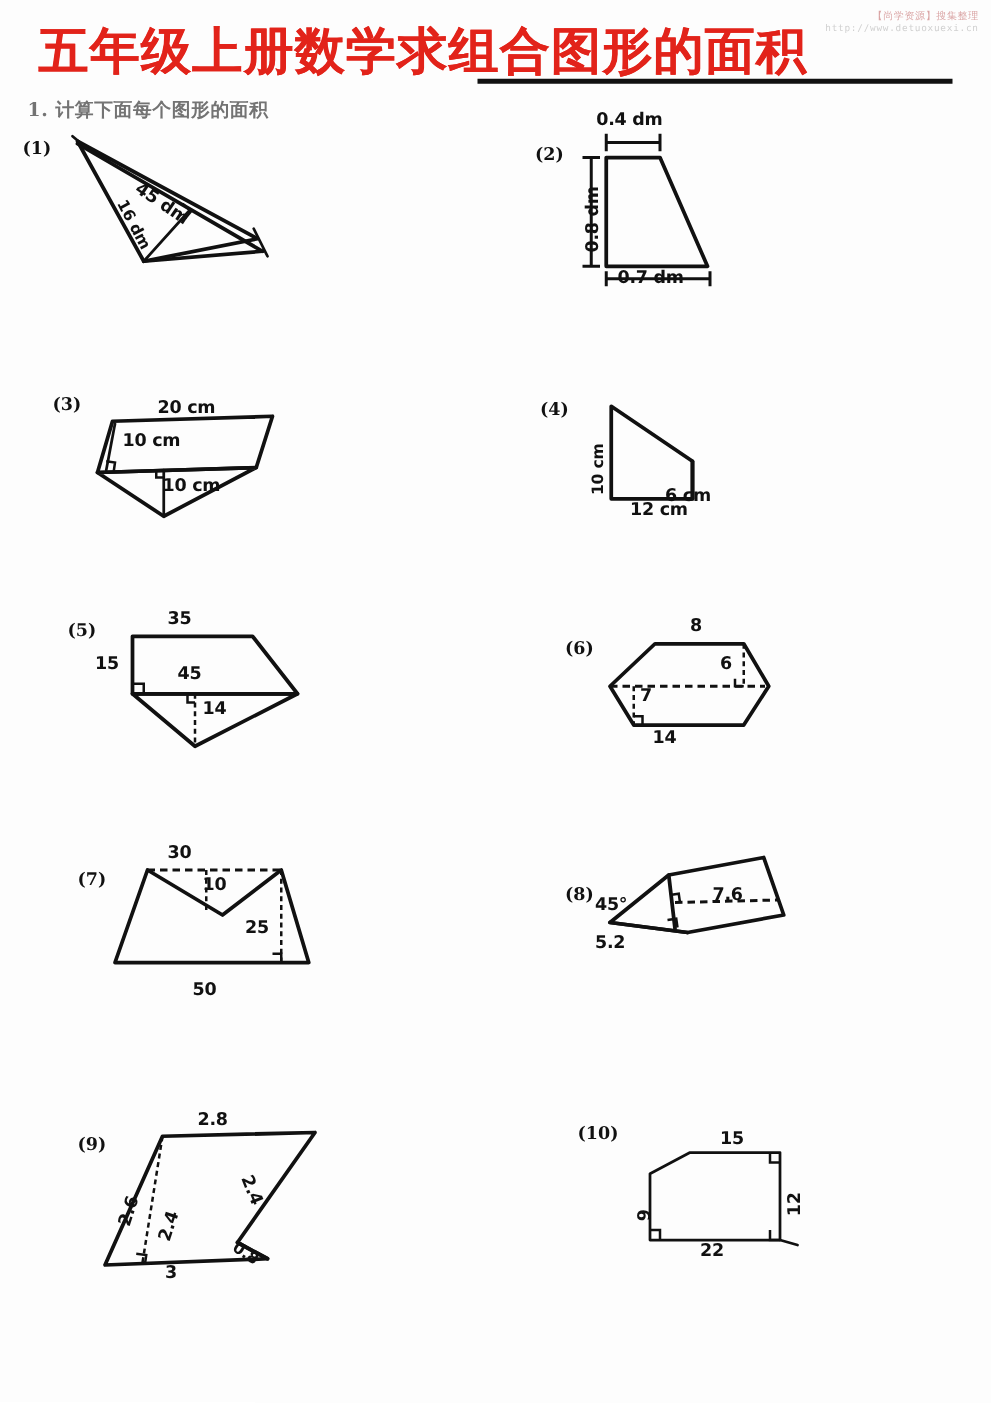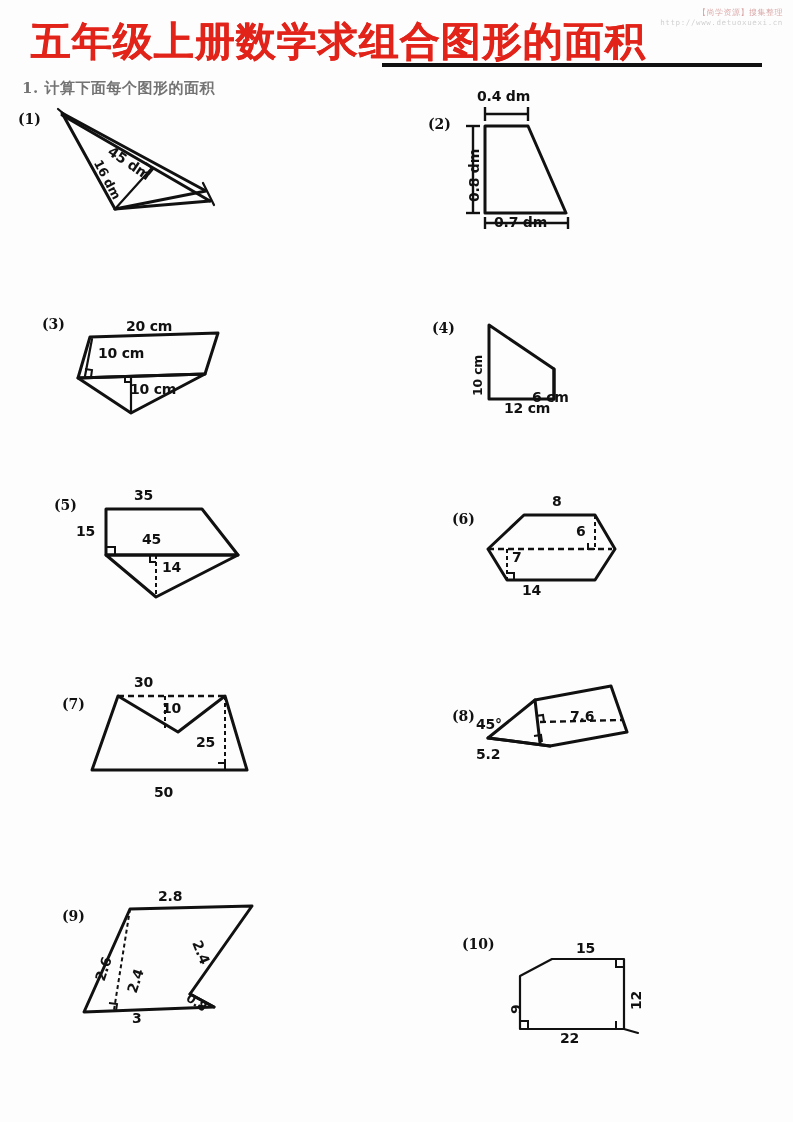--- a/index.html
+++ b/index.html
@@ -334,21 +334,21 @@
       <path class="rt" d="M 47 113 L 55 114 L 54 121"></path>
     </svg>
     <div class="dim" style="left:96px; top:-2px;">2.8</div>
     <div class="dim rot-neg" style="left:30px; top:88px;">2.6</div>
     <div class="dim rot-neg" style="left:62px; top:100px;">2.4</div>
     <div class="dim rot-steep" style="left:142px; top:48px;">2.4</div>
     <div class="dim rot-d35 sm" style="left:130px; top:100px;">0.8</div>
     <div class="dim" style="left:70px; top:120px;">3</div>
   </div>
 
-  <div class="fig" style="left:452px; top:895px; width:220px; height:130px;margin-top:37px;">
+  <div class="fig" style="left:452px; top:895px; width:220px; height:130px;">
     <div class="fig-label" style="left:10px; top:4px;">(10)</div>
     <svg width="220" height="130">
 
       <path class="edge-thin" d="M 68 44 L 100 27 L 172 27 L 172 97 L 68 97 Z"></path>
 
       <path class="edge-thin" d="M 172 97 L 186 101"></path>
 
       <path class="rt" d="M 164 27 L 164 35 L 172 35"></path>
       <path class="rt" d="M 164 89 L 164 97 L 172 97"></path>
       <path class="rt" d="M 68 89 L 76 89 L 76 97"></path>

